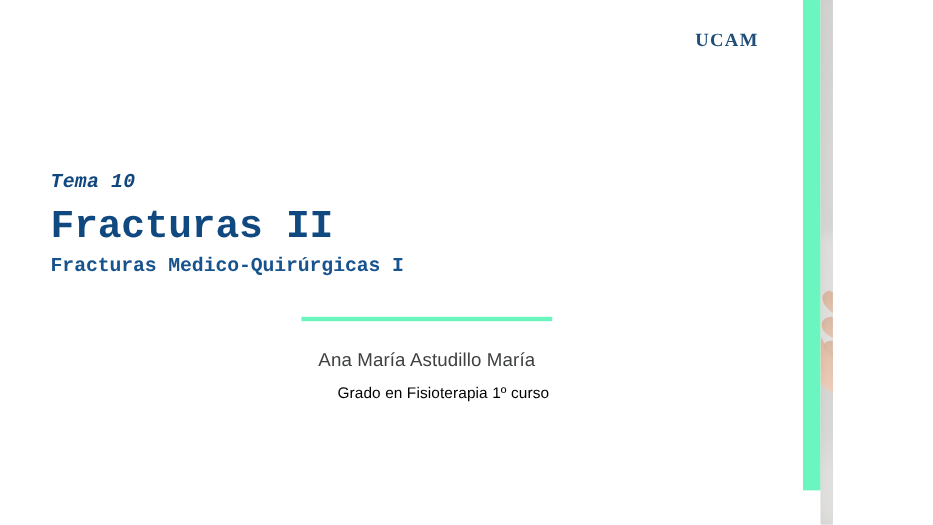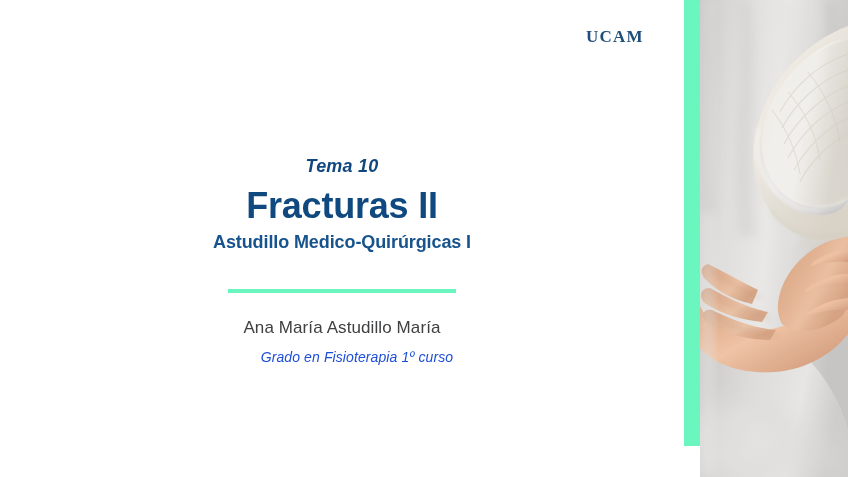--- a/index.html
+++ b/index.html
@@ -2,25 +2,26 @@
 <html><head>
 <meta charset="utf-8">
 <style>
   html, body {
     margin: 0;
     padding: 0;
     background: #ffffff;
   }
   #slide {
     position: relative;
-    width: 848px;
+    width: 711px;
     height: 477px;
     overflow: hidden;
     background: #ffffff;
     font-family: "Liberation Sans", sans-serif;
+    margin-left: 46px;
   }
 
   
   .content-panel {
     position: absolute;
     left: 0;
     top: 0;
     width: 684px;
     height: 477px;
     background: #ffffff;
@@ -39,21 +40,21 @@
     line-height: 1;
     white-space: nowrap;
   }
 
   
   .title-block {
     position: absolute;
     left: 0;
     top: 155px;
     width: 684px;
-    text-align: center;
+    font-family: Liberation Mono, monospace;
   }
   .topic-label {
     font-size: 18px;
     font-weight: bold;
     font-style: italic;
     color: #11477f;
     line-height: 1.25;
     letter-spacing: 0.2px;
     margin: 0 0 8px 0;
   }
@@ -102,23 +103,22 @@
   .author-name {
     font-size: 17px;
     font-weight: normal;
     color: #3f4042;
     line-height: 1.3;
     letter-spacing: 0.1px;
     margin: 0 0 9px 0;
   }
   .author-program {
     font-size: 14px;
-    font-style: italic;
     font-weight: normal;
-    color: #1d4ed8;
+    color: #000000;
     line-height: 1.3;
     letter-spacing: 0.1px;
     margin: 0;
     padding-left: 30px;
   }
 
   
   .accent-bar {
     position: absolute;
     left: 684px;
@@ -157,21 +157,21 @@
 
 <div id="slide">
 
   <div class="content-panel">
 
     <div class="brand-logo">UCAM</div>
 
     <div class="title-block">
       <div class="topic-label">Tema 10</div>
       <div class="main-title">Fracturas II</div>
-      <div class="course-subtitle">Astudillo Medico-Quirúrgicas I</div>
+      <div class="course-subtitle">Fracturas Medico-Quirúrgicas I</div>
     </div>
 
     <div class="divider-wrap">
       <span class="divider-rule"></span>
     </div>
 
     <div class="author-block">
       <div class="author-name">Ana María Astudillo María</div>
       <div class="author-program">Grado en Fisioterapia 1º curso</div>
     </div>

